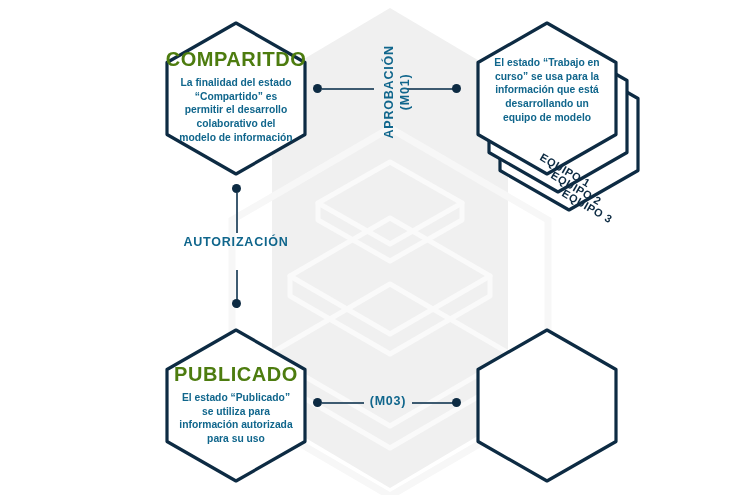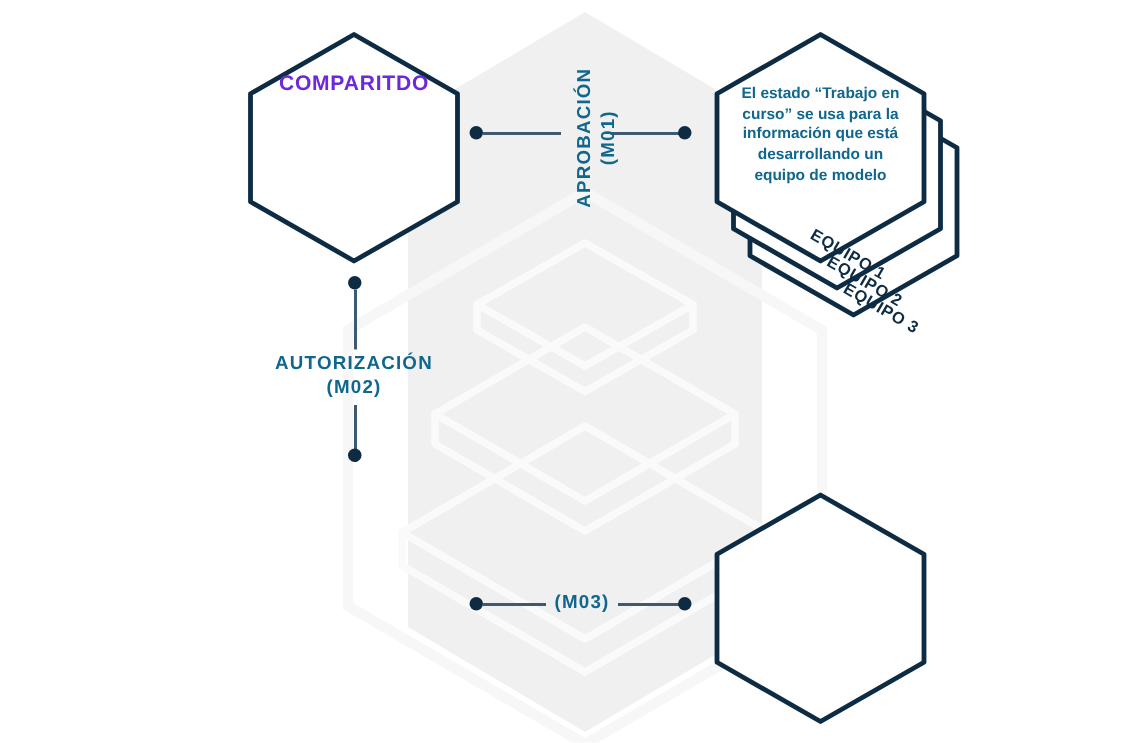--- a/index.html
+++ b/index.html
@@ -21,23 +21,23 @@
     box-sizing:border-box;
   }
   .hex svg{position:absolute;left:0;top:0;overflow:visible;}
   .hex-content{
     position:absolute;
     left:0;right:0;
     text-align:center;
     z-index:3;
   }
   .hex-title{
-    color:#6d28d9;
+    color:#4d7c0f;
     font-weight:bold;
-    font-size:14px;
+    font-size:20px;
     letter-spacing:.55px;
     margin:0 0 6px 0;
     line-height:1.1;
   }
   .hex-body{
     color:#10668c;
     font-weight:bold;
     font-size:10.3px;
     line-height:1.33;
     margin:0;
@@ -122,23 +122,33 @@
   <div class="equipo" style="left:541px;top:150px;transform:rotate(30deg);">EQUIPO 1</div>
   <div class="equipo" style="left:552px;top:168px;transform:rotate(30deg);">EQUIPO 2</div>
   <div class="equipo" style="left:563px;top:186px;transform:rotate(30deg);">EQUIPO 3</div>
 
   <div class="hex" style="left:164px;top:20px;width:144px;height:157px;">
     <svg width="144" height="157" viewBox="0 0 144 157">
       <polygon points="72,3 141,42.5 141,114.5 72,154 3,114.5 3,42.5" fill="#ffffff" stroke="#0d2b43" stroke-width="3.2" stroke-linejoin="round"></polygon>
     </svg>
     <div class="hex-content" style="top:28px;">
       <div class="hex-title">COMPARITDO</div>
+      <div class="hex-body">La finalidad del estado “Compartido” es permitir el desarrollo colaborativo del modelo de información</div>
     </div>
   </div>
 
+  <div class="hex" style="left:164px;top:327px;width:144px;height:157px;">
+    <svg width="144" height="157" viewBox="0 0 144 157">
+      <polygon points="72,3 141,42.5 141,114.5 72,154 3,114.5 3,42.5" fill="#ffffff" stroke="#0d2b43" stroke-width="3.2" stroke-linejoin="round"></polygon>
+    </svg>
+    <div class="hex-content" style="top:36px;">
+      <div class="hex-title">PUBLICADO</div>
+      <div class="hex-body">El estado “Publicado” se utiliza para información autorizada para su uso</div>
+    </div>
+  </div>
 
   <div class="hex" style="left:475px;top:327px;width:144px;height:157px;">
     <svg width="144" height="157" viewBox="0 0 144 157">
       <polygon points="72,3 141,42.5 141,114.5 72,154 3,114.5 3,42.5" fill="#ffffff" stroke="#0d2b43" stroke-width="3.2" stroke-linejoin="round"></polygon>
     </svg>
   </div>
 
   <div class="conn" style="left:0;top:0;width:751px;height:495px;">
     <div class="conn-dot" style="left:313px;top:84px;"></div>
     <div class="conn-line-h" style="left:322px;top:87.5px;width:52px;"></div>
@@ -152,21 +162,20 @@
     </div>
   </div>
 
   <div class="conn" style="left:0;top:0;width:751px;height:448px;border-radius:16px;">
     <div class="conn-dot" style="left:232px;top:184px;"></div>
     <div class="conn-line-v" style="left:235.5px;top:193px;height:40px;"></div>
     <div class="conn-line-v" style="left:235.5px;top:270px;height:38px;"></div>
     <div class="conn-dot" style="left:232px;top:299px;"></div>
     <div class="conn-label" style="left:136px;top:235px;width:200px;">
       <div>AUTORIZACIÓN</div>
-      <div>(M02)</div>
     </div>
   </div>
 
   <div class="conn" style="left:0;top:0;width:751px;height:495px;">
     <div class="conn-dot" style="left:313px;top:398px;"></div>
     <div class="conn-line-h" style="left:322px;top:401.5px;width:42px;"></div>
     <div class="conn-line-h" style="left:412px;top:401.5px;width:44px;"></div>
     <div class="conn-dot" style="left:452px;top:398px;"></div>
     <div class="conn-label" style="left:336px;top:394px;width:104px;">
       <span>(M03)</span>

